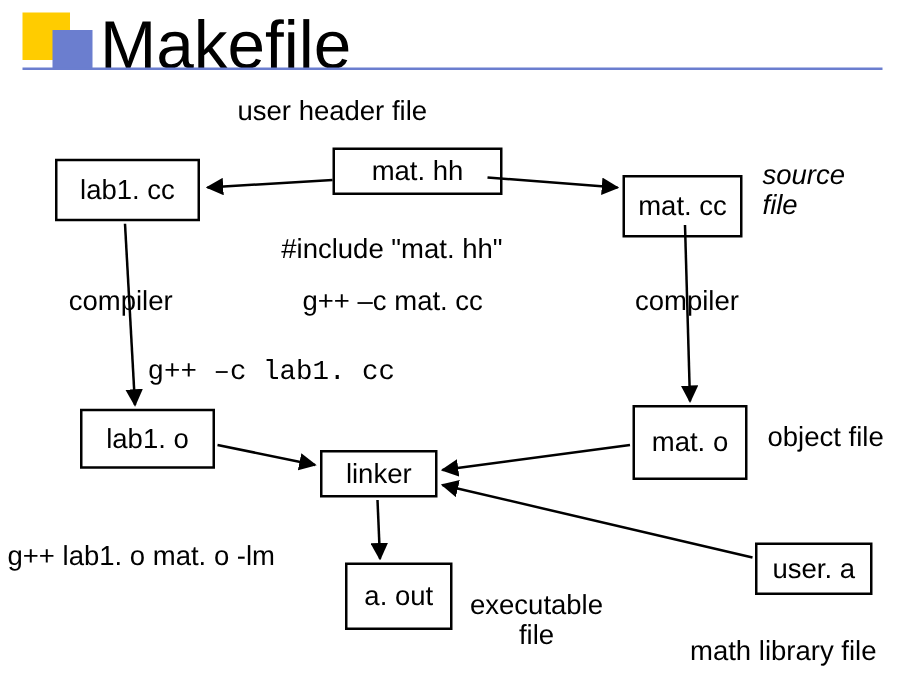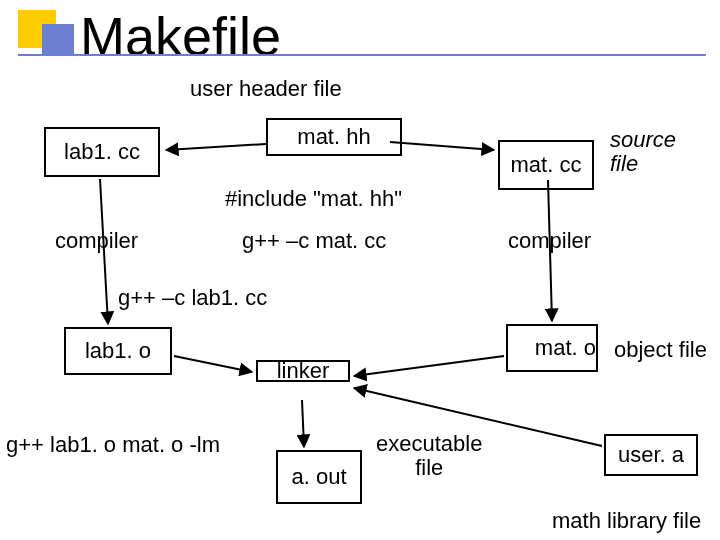--- a/index.html
+++ b/index.html
@@ -71,42 +71,42 @@
   <div class="title">Makefile</div>
 </div>
 <div class="title-underline"></div>
 
 <div class="label" style="left:190px; top:76px;">user header file</div>
 <div class="label" style="left: 610px; top: 128px; text-align: left; line-height: 1.1; font-style: italic;"><span>source<br>file</span></div>
 <div class="label" style="left:55px; top:228px;">compiler</div>
 <div class="label" style="left:242px; top:228px;">g++ –c mat. cc</div>
 <div class="label" style="left:508px; top:228px;">compiler</div>
 <div class="label" style="left:225px; top:186px;">#include "mat. hh"</div>
-<div class="label" style="left:118px; top:285px;">g++ –c lab1. cc</div>
+<div class="label" style="left:118px; top:285px;font-family:Liberation Mono, monospace;">g++ –c lab1. cc</div>
 <div class="label" style="left:614px; top:337px;">object file</div>
 <div class="label" style="left:6px; top:432px;">g++ lab1. o mat. o -lm</div>
-<div class="label" style="left:376px; top:432px; text-align:center; line-height:1.1;"><span>executable<br>file</span></div>
+<div class="label" style="left:376px; top:472px; text-align:center; line-height:1.1;"><span>executable<br>file</span></div>
 <div class="label" style="left:552px; top:508px;">math library file</div>
 
 <div class="box" style="left:44px; top:127px; width:116px; height:50px;">
     <span>lab1. cc</span>
   </div>
 <div class="box" style="left:266px; top:118px; width:136px; height:38px;">
     <span>mat. hh</span>
   </div>
 <div class="box" style="left:498px; top:140px; width:96px; height:50px;">
     <span>mat. cc</span>
   </div>
 <div class="box" style="left:64px; top:327px; width:108px; height:48px;">
     <span>lab1. o</span>
   </div>
-<div class="box" style="left:506px; top:324px; width:92px; height:48px;justify-content:flex-end;">
+<div class="box" style="left:506px; top:324px; width:92px; height:60px;">
     <span>mat. o</span>
   </div>
-<div class="box" style="left:256px; top:360px; width:94px; height:22px;">
+<div class="box" style="left:256px; top:360px; width:94px; height:38px;">
     <span>linker</span>
   </div>
 <div class="box" style="left:276px; top:450px; width:86px; height:54px;">
     <span>a. out</span>
   </div>
 <div class="box" style="left:604px; top:434px; width:94px; height:42px;">
     <span>user. a</span>
   </div>
 
 <svg class="arrows" width="720" height="540">

